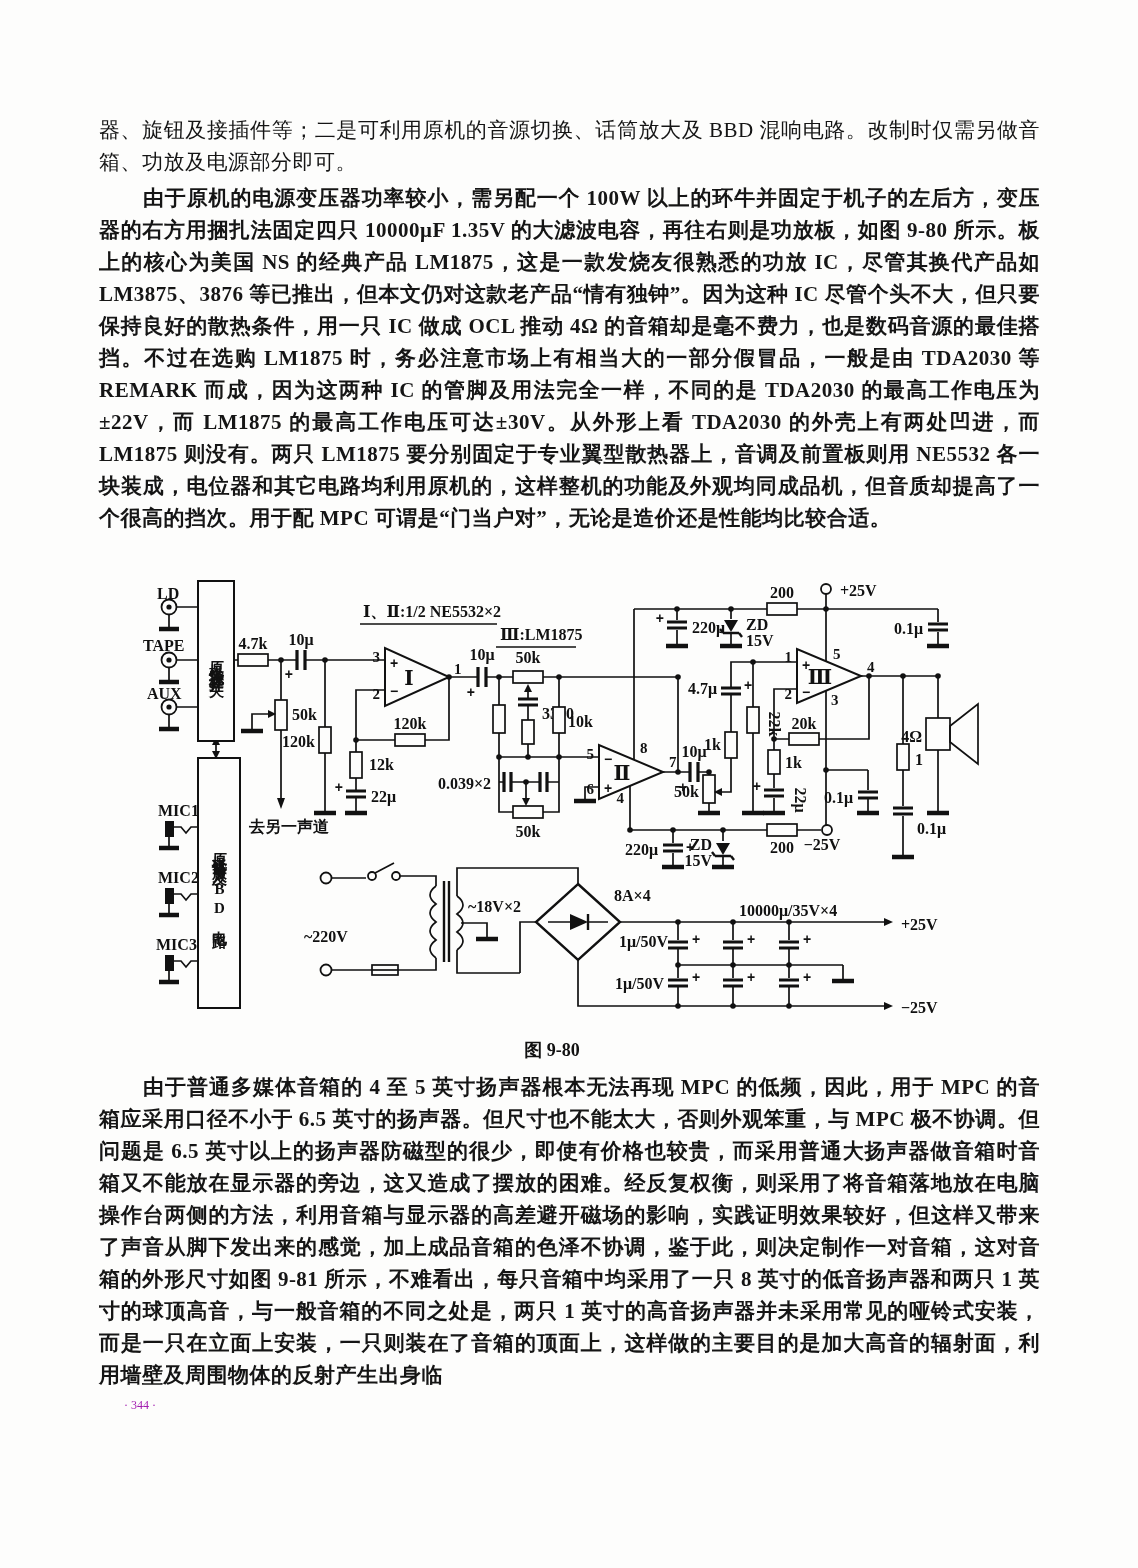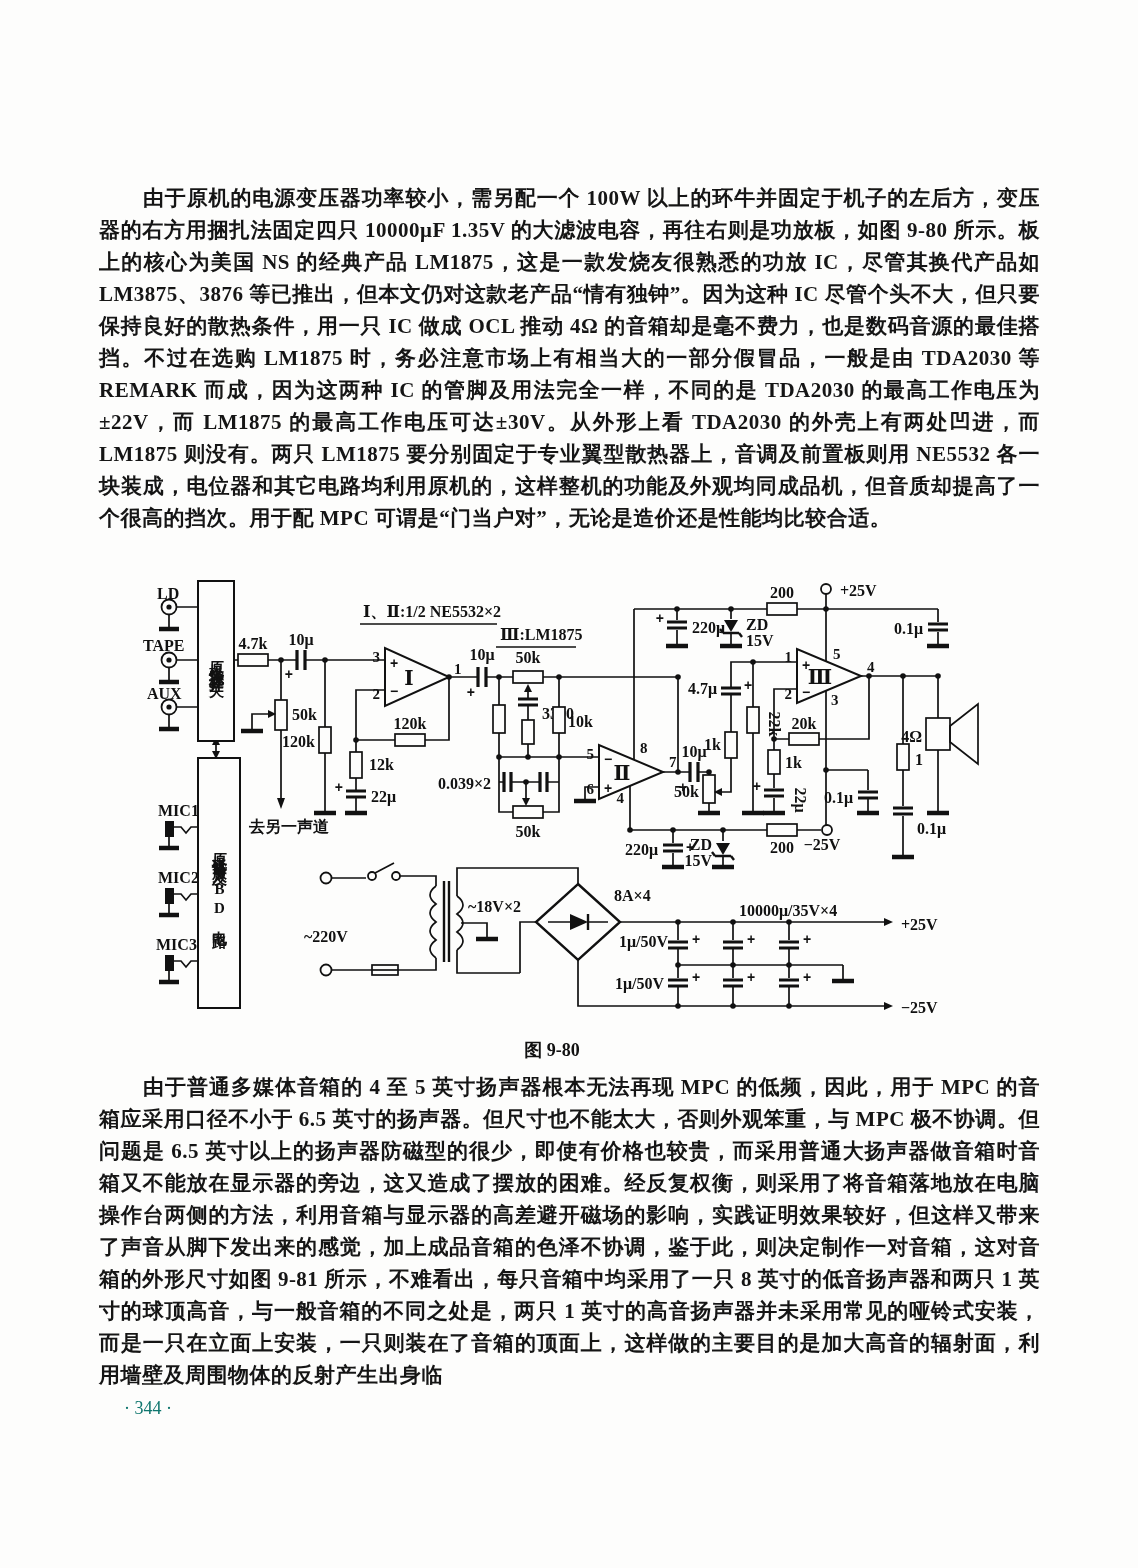--- a/index.html
+++ b/index.html
@@ -1,21 +1,21 @@
 <!DOCTYPE html>
 <html><head>
 <meta charset="utf-8">
 <style>
   html,body{margin:0;padding:0;background:#e8e8e8;}
   #page{position:relative;width:1138px;height:1568px;background:#fdfdfc;margin:0 auto;
         font-family:"Liberation Serif","DejaVu Serif",serif;color:#111;overflow:hidden;}
   .para{position:absolute;left:99px;width:941px;font-size:21px;line-height:32px;
         text-align:justify;color:#151515;letter-spacing:0.5px;}
   .indent{text-indent:44px;font-weight:bold;}
-  .pagenum{position:absolute;left:124px;top:1398px;font-size:18px;color:#0f766e;}
+  .pagenum{position:absolute;left:124px;top:1398px;font-size:12px;color:#a21caf;}
   .vbox{position:absolute;border:2.2px solid #111;background:#fdfdfc;
         display:flex;align-items:center;justify-content:center;}
   .vtext{writing-mode:vertical-rl;text-orientation:upright;font-size:15px;font-weight:bold;
          letter-spacing:3px;color:#111;line-height:1;}
   svg{position:absolute;left:0;top:0;}
   .w{stroke:#111;stroke-width:1.7;fill:none;}
   .w2{stroke:#111;stroke-width:2.4;fill:none;}
   .cap{stroke:#111;stroke-width:3.2;fill:none;}
   .gnd{stroke:#111;stroke-width:4.5;fill:none;}
   .res{fill:#fdfdfc;stroke:#111;stroke-width:1.7;}
@@ -27,20 +27,21 @@
   .pin{font-family:"Liberation Serif","DejaVu Serif",serif;font-size:15px;font-weight:bold;fill:#111;}
   .sgn{font-family:"Liberation Sans","DejaVu Sans",sans-serif;font-size:14px;font-weight:bold;fill:#111;}
   .rom{font-family:"Liberation Serif","DejaVu Serif",serif;font-size:20px;font-weight:bold;fill:#111;}
   .cap-label{font-size:18px;}
 </style>
 </head>
 <body>
 
 <div id="page">
 
+  <div class="para" style="top:114px">器、旋钮及接插件等；二是可利用原机的音源切换、话筒放大及 BBD 混响电路。改制时仅需另做音箱、功放及电源部分即可。</div>
   <div class="para indent" style="top:182px">由于原机的电源变压器功率较小，需另配一个 100W 以上的环牛并固定于机子的左后方，变压器的右方用捆扎法固定四只 10000μF 1.35V 的大滤波电容，再往右则是功放板，如图 9-80 所示。板上的核心为美国 NS 的经典产品 LM1875，这是一款发烧友很熟悉的功放 IC，尽管其换代产品如 LM3875、3876 等已推出，但本文仍对这款老产品“情有独钟”。因为这种 IC 尽管个头不大，但只要保持良好的散热条件，用一只 IC 做成 OCL 推动 4Ω 的音箱却是毫不费力，也是数码音源的最佳搭挡。不过在选购 LM1875 时，务必注意市场上有相当大的一部分假冒品，一般是由 TDA2030 等 REMARK 而成，因为这两种 IC 的管脚及用法完全一样，不同的是 TDA2030 的最高工作电压为±22V，而 LM1875 的最高工作电压可达±30V。从外形上看 TDA2030 的外壳上有两处凹进，而 LM1875 则没有。两只 LM1875 要分别固定于专业翼型散热器上，音调及前置板则用 NE5532 各一块装成，电位器和其它电路均利用原机的，这样整机的功能及外观均同成品机，但音质却提高了一个很高的挡次。用于配 MPC 可谓是“门当户对”，无论是造价还是性能均比较合适。</div>
   <div class="para indent" style="top:1071px">由于普通多媒体音箱的 4 至 5 英寸扬声器根本无法再现 MPC 的低频，因此，用于 MPC 的音箱应采用口径不小于 6.5 英寸的扬声器。但尺寸也不能太大，否则外观笨重，与 MPC 极不协调。但问题是 6.5 英寸以上的扬声器防磁型的很少，即使有价格也较贵，而采用普通大扬声器做音箱时音箱又不能放在显示器的旁边，这又造成了摆放的困难。经反复权衡，则采用了将音箱落地放在电脑操作台两侧的方法，利用音箱与显示器的高差避开磁场的影响，实践证明效果较好，但这样又带来了声音从脚下发出来的感觉，加上成品音箱的色泽不协调，鉴于此，则决定制作一对音箱，这对音箱的外形尺寸如图 9-81 所示，不难看出，每只音箱中均采用了一只 8 英寸的低音扬声器和两只 1 英寸的球顶高音，与一般音箱的不同之处是，两只 1 英寸的高音扬声器并未采用常见的哑铃式安装，而是一只在立面上安装，一只则装在了音箱的顶面上，这样做的主要目的是加大高音的辐射面，利用墙壁及周围物体的反射产生出身临</div>
   <div class="pagenum">· 344 ·</div>
 
   <svg width="1138" height="1568" viewBox="0 0 1138 1568">
 
     <g>
       <circle class="term" cx="169" cy="607" r="7.5"></circle>
         <circle class="blk" cx="169" cy="607" r="2.6"></circle>
       <circle class="term" cx="169" cy="660" r="7.5"></circle>

